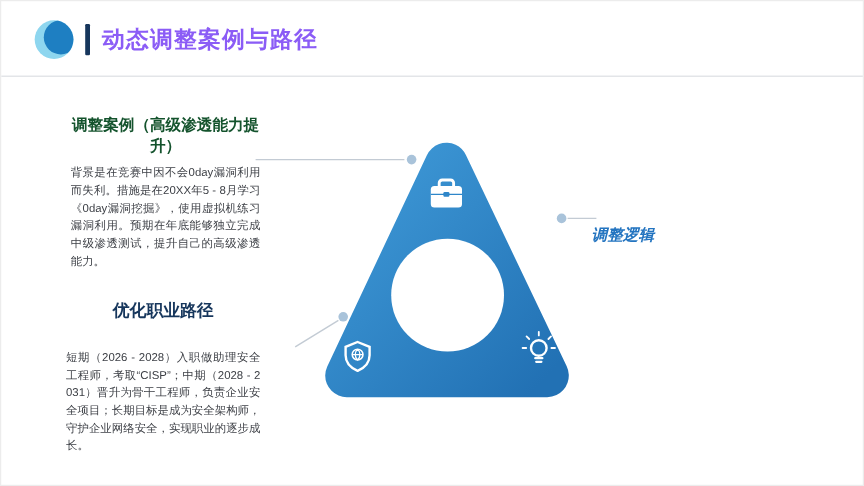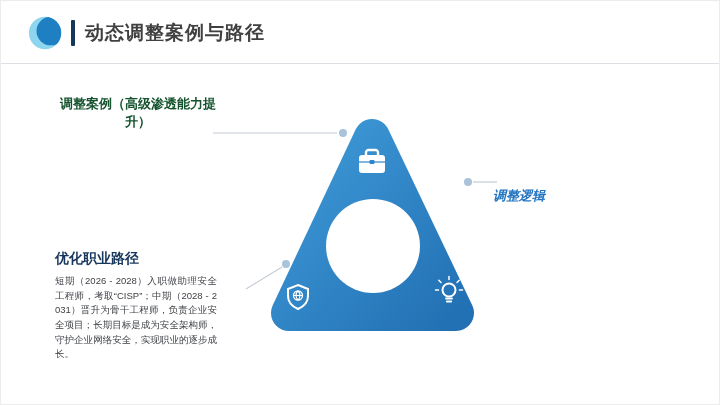--- a/index.html
+++ b/index.html
@@ -8,44 +8,44 @@
 
   .slide {
     position:relative; width:720px; height:405px; margin:0 auto;
     background:#ffffff; border:1px solid #ececec; overflow:hidden;
   }
 
   
   .header { position:absolute; left:26px; top:13px; display:flex; align-items:center; }
   .logo { width:38px; height:38px; display:block; }
   .accent-bar { width:4px; height:26px; background:#16365c; margin:0 10px 0 6px; border-radius:1px; }
-  .page-title { font-size:19px; font-weight:bold; color:#404040; letter-spacing:1px; }
+  .page-title { font-size:19px; font-weight:bold; color:#8b5cf6; letter-spacing:1px; }
   .divider { position:absolute; left:0; top:62px; width:720px; height:1px; background:#dcdfe3; }
 
   
   .connectors { position:absolute; left:0; top:0; pointer-events:none; }
 
   
   .triangle-wrap { position:absolute; left:252px; top:100px; width:245px; height:245px; }
 
   
   .block { position:absolute; }
   .block-case   { left:58px;  top:94px;  width:158px; }
   .block-career { left:54px;  top:248px; width:162px; }
   .block-logic  { left:492px; top:186px; width:172px;font-style:italic; }
 
   .h-blue { color:#14532d; font-weight:bold; font-size:13px; text-align:center; line-height:1.35; }
-  .h-navy { color:#16365c; font-weight:bold; font-size:14px; text-align:left; line-height:1.35; }
+  .h-navy { color:#16365c; font-weight:bold; font-size:14px; text-align:center; line-height:1.35; }
   .h-logic { color:#2374c0; font-weight:bold; font-size:13px; text-align:left; }
 
   .body-text {
     margin-top:8px; font-size:9.5px; line-height:1.55; color:#3c3f45;
     text-align:justify; word-break:break-all;
   }
-  .block-career .body-text { margin-top:6px; }
+  .block-career .body-text { margin-top:24px; }
 </style>
 </head>
 <body>
 
 <div class="slide">
 
   <div class="header">
     <svg class="logo" viewBox="0 0 40 40" aria-hidden="true">
       <defs>
           <clipPath id="lc">
@@ -96,20 +96,21 @@
       <g transform="translate(196,192)">
         <circle cx="0" cy="-3" r="6.5" fill="none" stroke="#ffffff" stroke-width="2"></circle>
         <path d="M-3 5.5 h6 M-2.2 8.5 h4.4" fill="none" stroke="#ffffff" stroke-width="1.8" stroke-linecap="round"></path>
         <path d="M0 -13.5 v-3 M8 -10.5 l2.2 -2.2 M-8 -10.5 l-2.2 -2.2 M10.5 -3 h3 M-10.5 -3 h-3" fill="none" stroke="#ffffff" stroke-width="1.5" stroke-linecap="round"></path>
       </g>
     </svg>
   </div>
 
   <div class="block block-case">
     <div class="h-blue">调整案例（高级渗透能力提升）</div>
+    <div class="body-text">背景是在竞赛中因不会0day漏洞利用而失利。措施是在20XX年5 - 8月学习《0day漏洞挖掘》，使用虚拟机练习漏洞利用。预期在年底能够独立完成中级渗透测试，提升自己的高级渗透能力。</div>
   </div>
 
   <div class="block block-career">
     <div class="h-navy">优化职业路径</div>
     <div class="body-text">短期（2026 - 2028）入职做助理安全工程师，考取“CISP”；中期（2028 - 2031）晋升为骨干工程师，负责企业安全项目；长期目标是成为安全架构师，守护企业网络安全，实现职业的逐步成长。</div>
   </div>
 
   <div class="block block-logic">
     <div class="h-logic">调整逻辑</div>
   </div>

